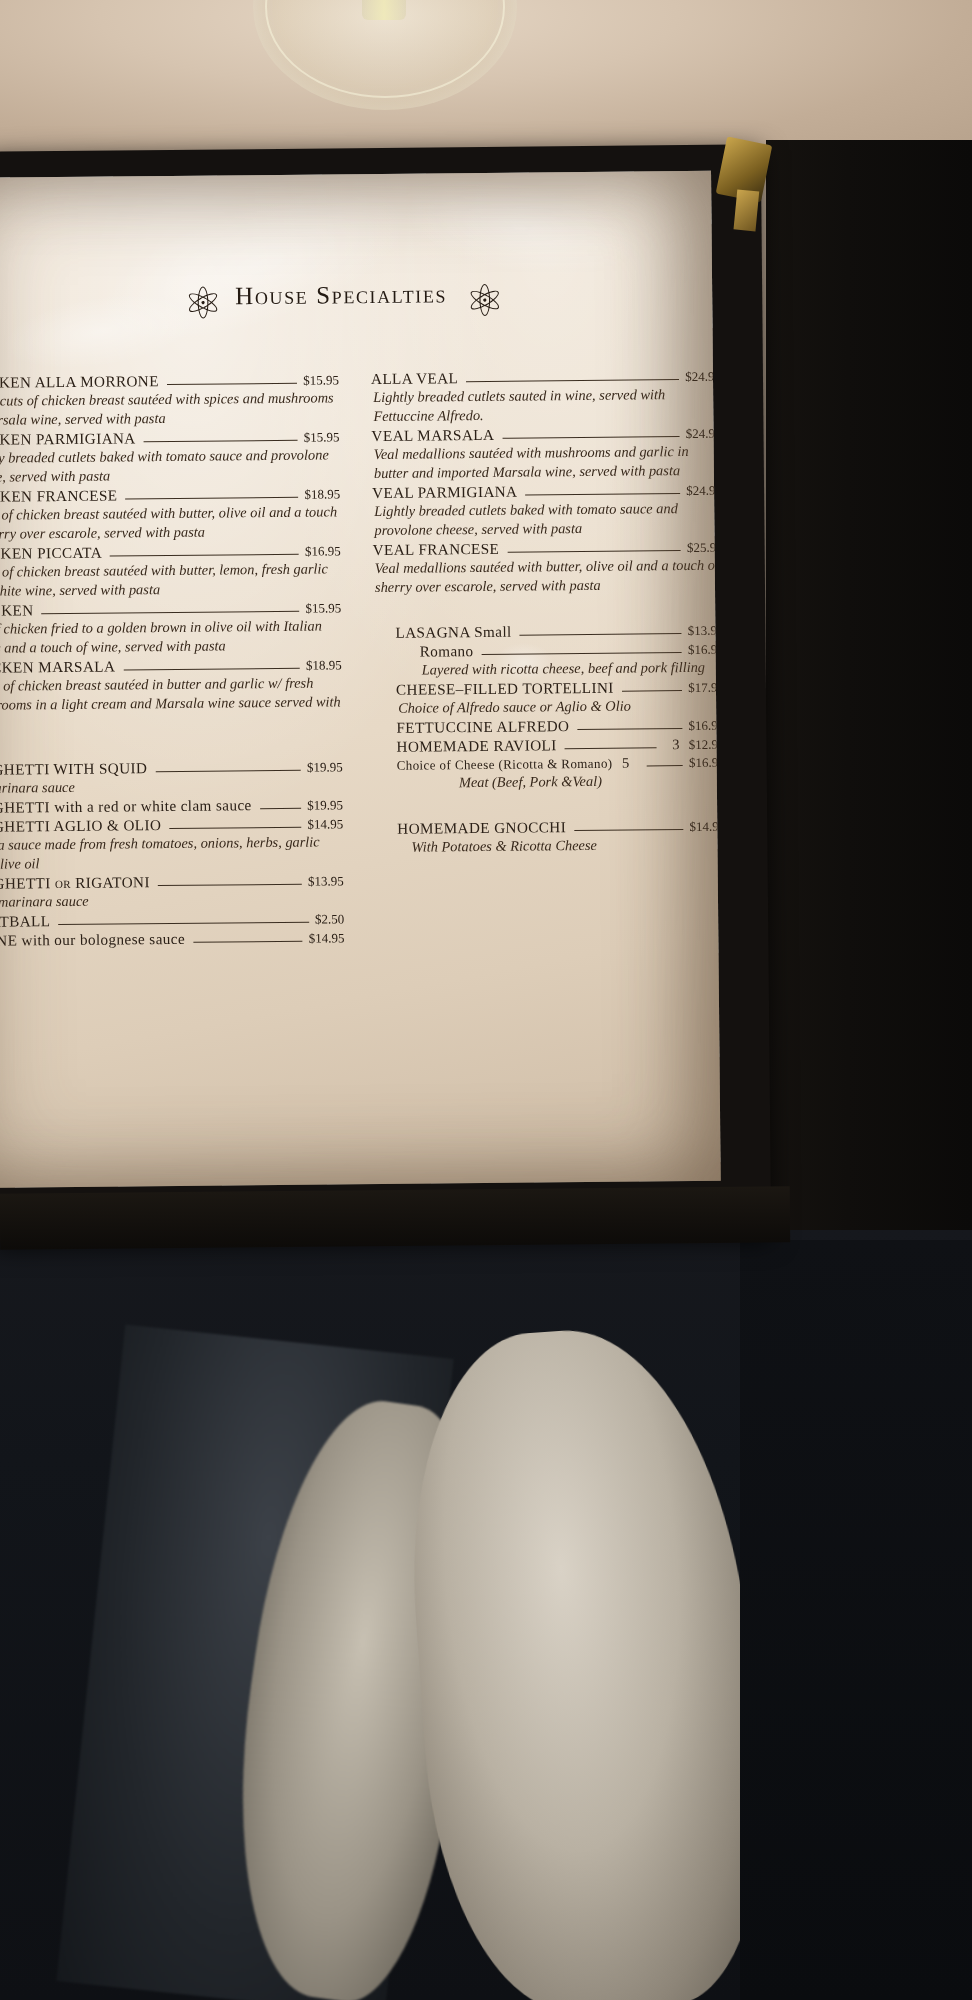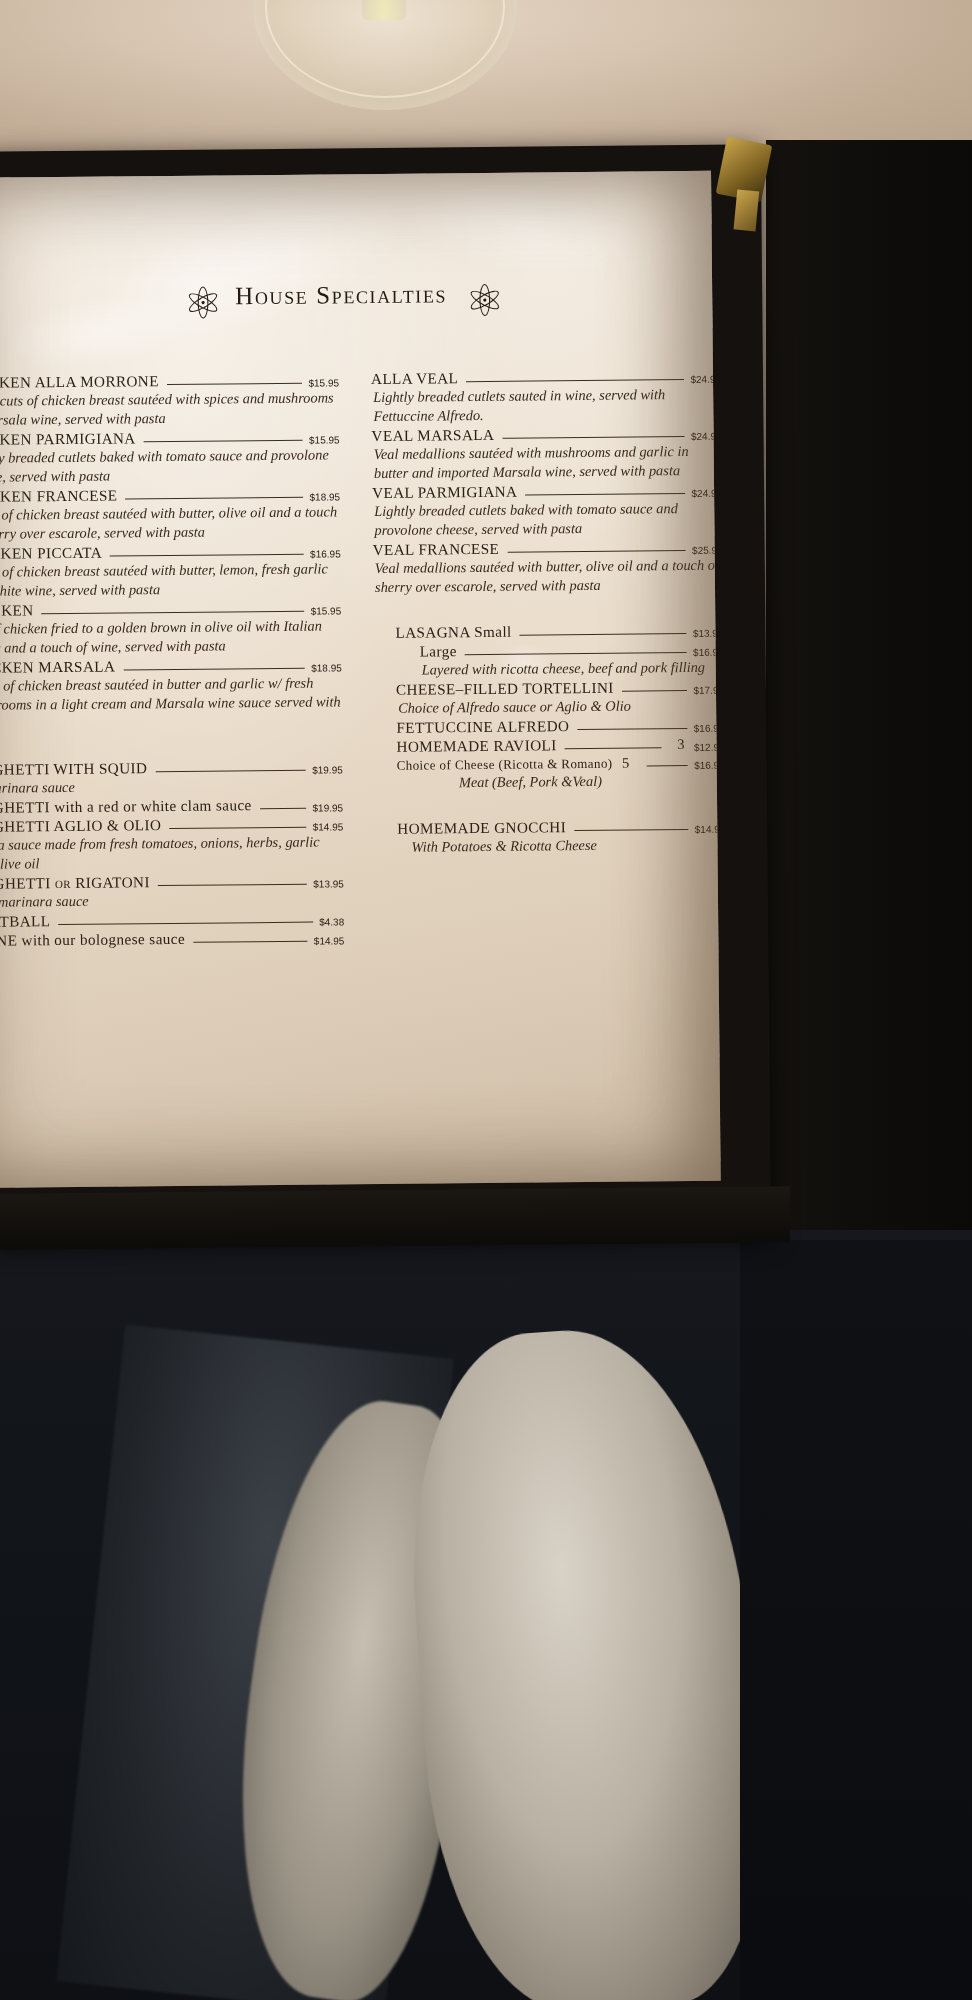--- a/index.html
+++ b/index.html
@@ -60,21 +60,21 @@
   .col{position:absolute;top:196px;}
   .col-left{left:-10px;width:378px;}
   .col-right{left:400px;width:350px;}
 
   .item{position:relative;margin:0 0 1px 0;}
   .line{display:flex;align-items:flex-end;justify-content:flex-start;white-space:nowrap;}
   .nm{font-family:"Liberation Serif",serif;font-size:15.2px;color:#2b2017;
     font-variant:small-caps;letter-spacing:.4px;}
   .nm.plain{font-variant:normal;}
   .rule{flex:1 1 auto;min-width:18px;border-bottom:1px solid #3a2d20;margin:0 6px 5px 8px;height:1px;}
-  .pr{font-family:Liberation Sans, sans-serif;font-size:10px;color:#2b2017;}
+  .pr{font-family:Liberation Serif, serif;font-size:13px;color:#2b2017;}
   .desc{font-family:"Liberation Serif",serif;font-style:italic;font-size:14.4px;
     color:#38291c;line-height:19px;margin:0 0 1px 2px;}
   .gap{height:26px;}
   .indent{margin-left:22px;}
   .sub{font-size:13px;}
 
   
   .qty{width:26px;text-align:center;font-size:14.6px;color:#2b2017;}
 
   
@@ -213,21 +213,21 @@
               <span class="nm">SPAGHETTI or RIGATONI</span>
               <span class="rule"></span>
               <span class="pr">$13.95</span>
             </div>
           <div class="desc">With marinara sauce</div>
         </div>
         <div class="item">
           <div class="line">
               <span class="nm">MEATBALL</span>
               <span class="rule"></span>
-              <span class="pr">$4.38</span>
+              <span class="pr">$2.50</span>
             </div>
         </div>
         <div class="item">
           <div class="line">
               <span class="nm plain">PENNE with our bolognese sauce</span>
               <span class="rule"></span>
               <span class="pr">$14.95</span>
             </div>
         </div>
       </div>
@@ -271,21 +271,21 @@
 
         <div class="item indent">
           <div class="line">
               <span class="nm plain">LASAGNA Small</span>
               <span class="rule"></span>
               <span class="pr">$13.95</span>
             </div>
         </div>
         <div class="item indent" style="margin-left:46px;">
           <div class="line">
-              <span class="nm plain">Large</span>
+              <span class="nm plain">Romano</span>
               <span class="rule"></span>
               <span class="pr">$16.95</span>
             </div>
           <div class="desc">Layered with ricotta cheese, beef and pork filling</div>
         </div>
         <div class="item indent">
           <div class="line">
               <span class="nm">CHEESE–FILLED TORTELLINI</span>
               <span class="rule"></span>
               <span class="pr">$17.95</span>

